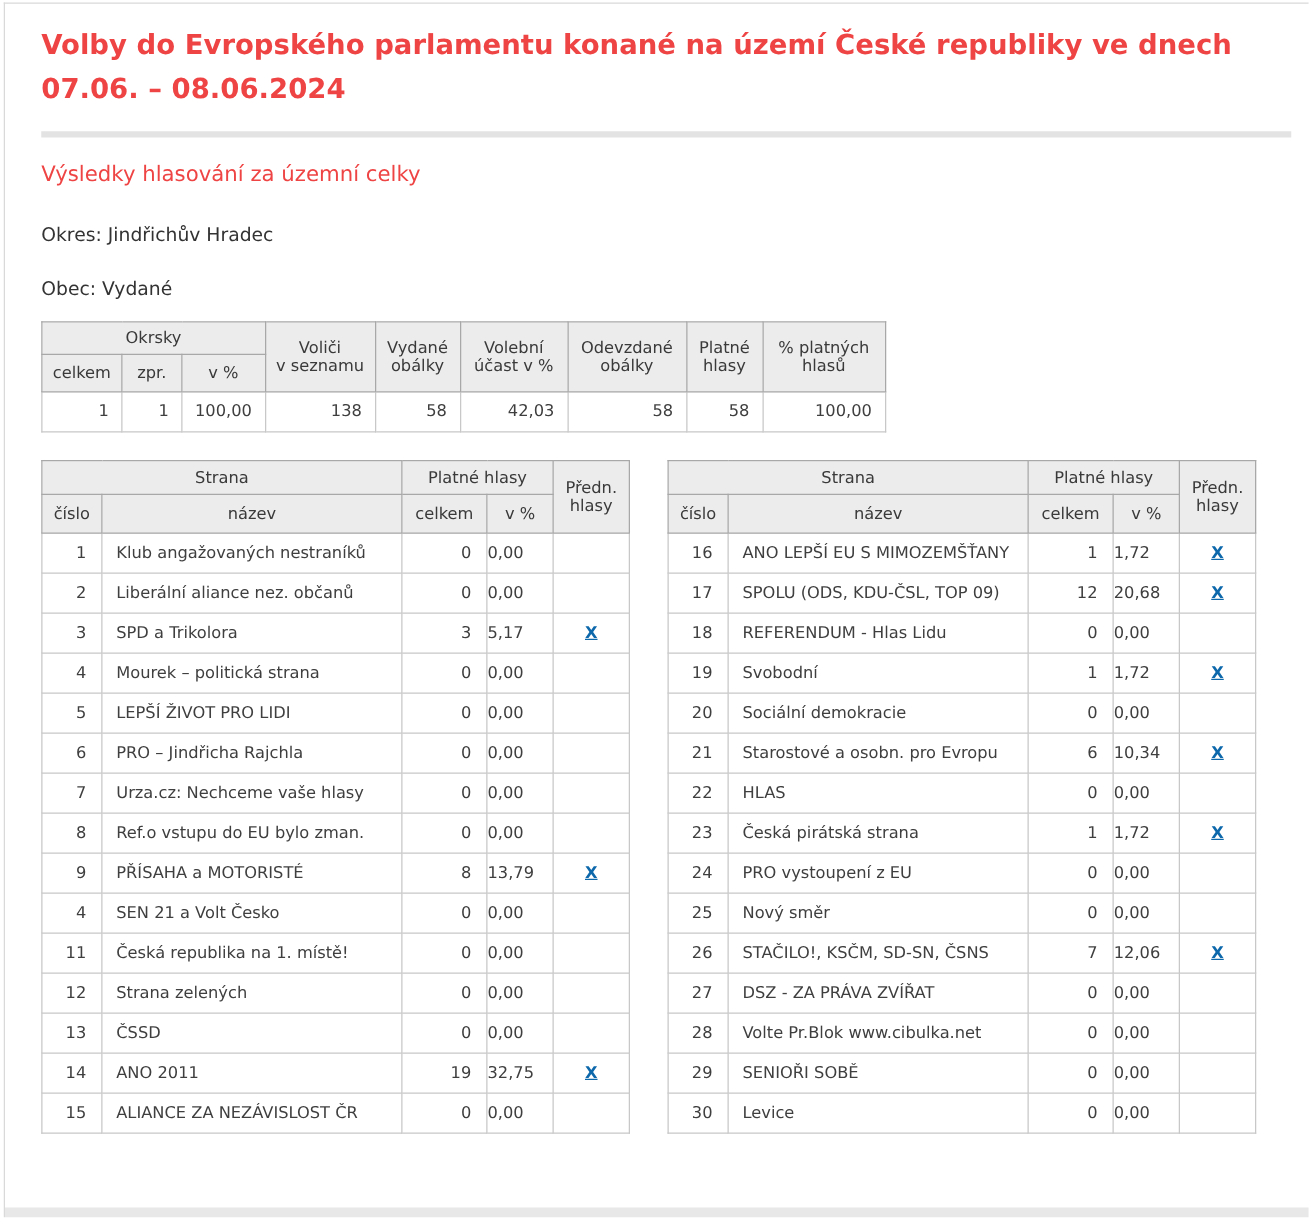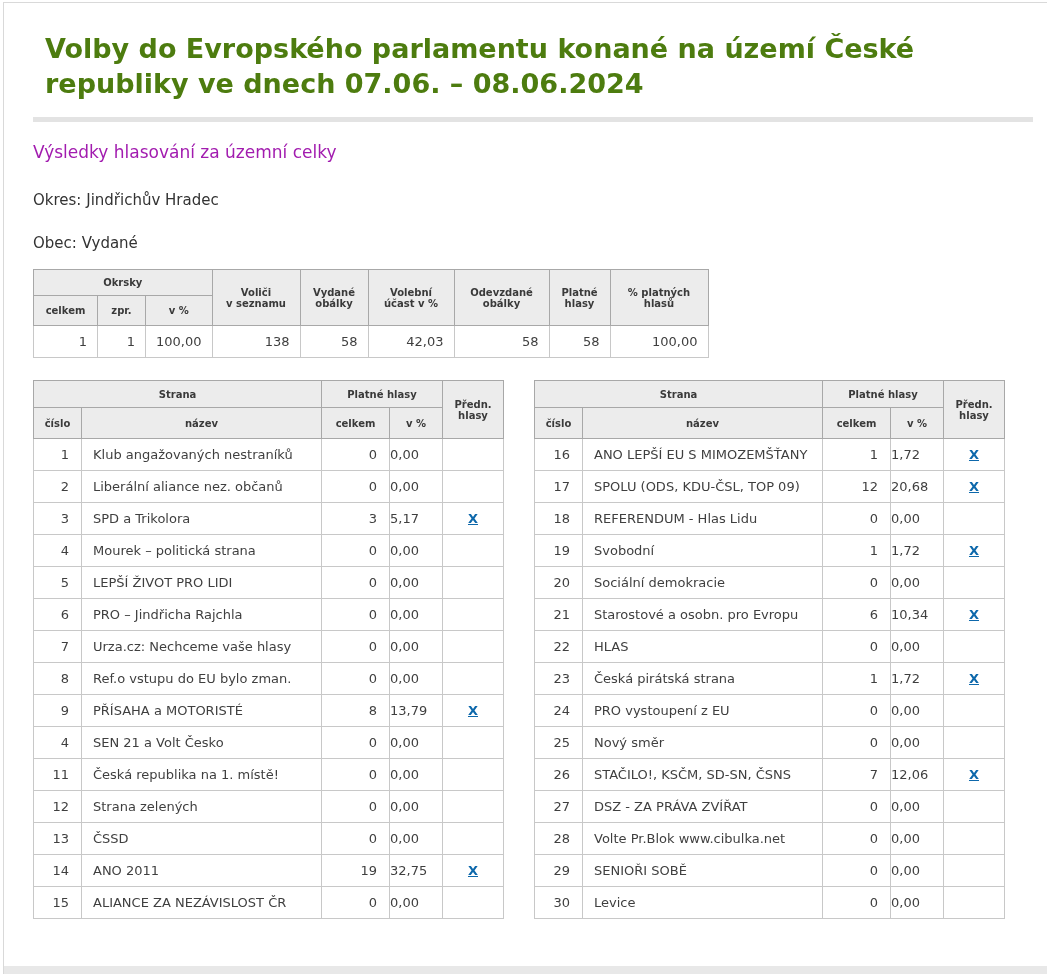--- a/index.html
+++ b/index.html
@@ -4,29 +4,29 @@
 <style>
   html,body{margin:0;padding:0;}
   body{
     width:1047px;height:974px;overflow:hidden;position:relative;
     background:#ffffff;color:#3d3d3d;
     font-family:"DejaVu Sans","Liberation Sans",sans-serif;
   }
   .frame{position:absolute;top:2px;left:3px;right:0;bottom:0;
     border-top:1px solid #d9d9d9;border-left:1px solid #d9d9d9;pointer-events:none;}
   .page{padding:19px 14px 0 33px;}
-  h1{margin:12px;max-width:1000px;font-size:27px;line-height:35px;font-weight:bold;color:#4d7c0f;}
+  h1{margin:0;max-width:1000px;font-size:22px;line-height:35px;font-weight:bold;color:#ef4444;}
   .divider{height:5px;background:#e3e3e3;margin:16px 0 20px 0;}
-  h2{margin:0 0 29px 0;font-size:17px;line-height:21px;font-weight:normal;color:#a21caf;}
+  h2{margin:0 0 29px 0;font-size:17px;line-height:21px;font-weight:normal;color:#ef4444;}
   .geo{margin:0 0 26px 0;font-size:15px;line-height:17px;color:#333;}
   .geo.last{margin-bottom:17px;}
 
   table{border-collapse:collapse;table-layout:fixed;font-size:13px;color:#3f3f3f;
     border:1px solid #999;}
-  th{background:#ececec;border:1px solid #a8a8a8;font-size:10px;font-weight:bold;
+  th{background:#ececec;border:1px solid #a8a8a8;font-size:13px;font-weight:normal;
     text-align:center;color:#3a3a3a;padding:2px 4px;margin-top:26px;}
   td{border:1px solid #c8c8c8;background:#fff;}
   .pre{white-space:pre-line;}
 
   
   .sum thead tr.r1 th{height:21px;}
   .sum thead tr.r2 th{height:25px;}
   .sum tbody td{height:31px;padding:0 10px;text-align:right;}
 
   

